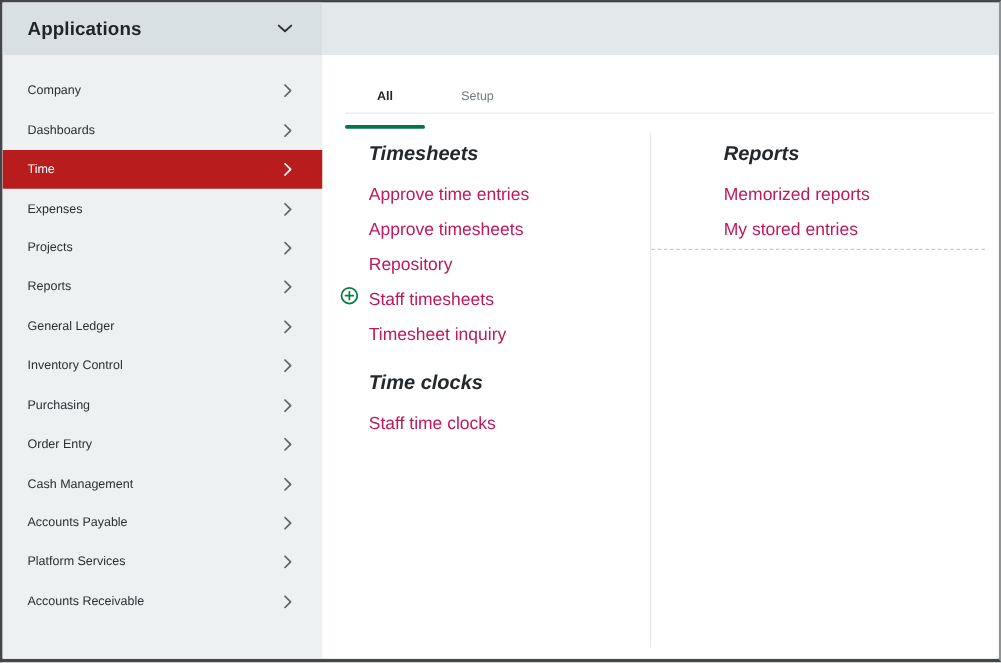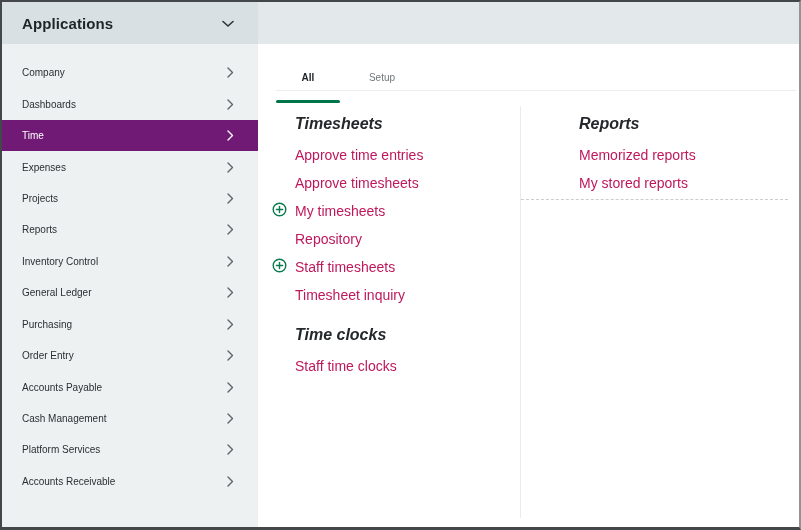--- a/index.html
+++ b/index.html
@@ -33,21 +33,21 @@
   }
   #sidebar-header .hdr-label {
     font-size:15px; font-weight:600; color:#1f2427; letter-spacing:.1px;
   }
   #side-list { position:absolute; left:0; top:42px; width:256px; padding-top:13px; }
   .side-item {
     height:31.45px; display:flex; align-items:center; justify-content:space-between;
     padding:0 24px 0 20px; cursor:pointer;
     font-size:10px; color:#2b2f32;
   }
-  .side-item.selected { background:#701a75; color:#ffffff; }
+  .side-item.selected { background:#b91c1c; color:#ffffff; }
   .side-item.selected svg polyline { stroke:#ffffff; }
   .chev-right { display:block; }
   
   #top-strip {
     position:absolute; left:256px; top:0; right:0; height:42px;
     background:#e3e8ea;
   }
   
   #main {
     position:absolute; left:256px; top:42px; right:0; bottom:0; background:#ffffff;
@@ -146,61 +146,61 @@
       </div>
       <div class="side-item">
         <span>Reports</span>
         <span>
             <svg class="chev-right" width="7" height="11" viewBox="0 0 7 11">
               <polyline points="1,1 5.5,5.5 1,10" fill="none" stroke="#5d6366" stroke-width="1.4" stroke-linecap="round" stroke-linejoin="round"></polyline>
             </svg>
           </span>
       </div>
       <div class="side-item">
+        <span>General Ledger</span>
+        <span>
+            <svg class="chev-right" width="7" height="11" viewBox="0 0 7 11">
+              <polyline points="1,1 5.5,5.5 1,10" fill="none" stroke="#5d6366" stroke-width="1.4" stroke-linecap="round" stroke-linejoin="round"></polyline>
+            </svg>
+          </span>
+      </div>
+      <div class="side-item">
         <span>Inventory Control</span>
         <span>
             <svg class="chev-right" width="7" height="11" viewBox="0 0 7 11">
               <polyline points="1,1 5.5,5.5 1,10" fill="none" stroke="#5d6366" stroke-width="1.4" stroke-linecap="round" stroke-linejoin="round"></polyline>
             </svg>
           </span>
       </div>
       <div class="side-item">
-        <span>General Ledger</span>
-        <span>
-            <svg class="chev-right" width="7" height="11" viewBox="0 0 7 11">
-              <polyline points="1,1 5.5,5.5 1,10" fill="none" stroke="#5d6366" stroke-width="1.4" stroke-linecap="round" stroke-linejoin="round"></polyline>
-            </svg>
-          </span>
-      </div>
-      <div class="side-item">
         <span>Purchasing</span>
         <span>
             <svg class="chev-right" width="7" height="11" viewBox="0 0 7 11">
               <polyline points="1,1 5.5,5.5 1,10" fill="none" stroke="#5d6366" stroke-width="1.4" stroke-linecap="round" stroke-linejoin="round"></polyline>
             </svg>
           </span>
       </div>
       <div class="side-item">
         <span>Order Entry</span>
         <span>
             <svg class="chev-right" width="7" height="11" viewBox="0 0 7 11">
               <polyline points="1,1 5.5,5.5 1,10" fill="none" stroke="#5d6366" stroke-width="1.4" stroke-linecap="round" stroke-linejoin="round"></polyline>
             </svg>
           </span>
       </div>
       <div class="side-item">
+        <span>Cash Management</span>
+        <span>
+            <svg class="chev-right" width="7" height="11" viewBox="0 0 7 11">
+              <polyline points="1,1 5.5,5.5 1,10" fill="none" stroke="#5d6366" stroke-width="1.4" stroke-linecap="round" stroke-linejoin="round"></polyline>
+            </svg>
+          </span>
+      </div>
+      <div class="side-item">
         <span>Accounts Payable</span>
-        <span>
-            <svg class="chev-right" width="7" height="11" viewBox="0 0 7 11">
-              <polyline points="1,1 5.5,5.5 1,10" fill="none" stroke="#5d6366" stroke-width="1.4" stroke-linecap="round" stroke-linejoin="round"></polyline>
-            </svg>
-          </span>
-      </div>
-      <div class="side-item">
-        <span>Cash Management</span>
         <span>
             <svg class="chev-right" width="7" height="11" viewBox="0 0 7 11">
               <polyline points="1,1 5.5,5.5 1,10" fill="none" stroke="#5d6366" stroke-width="1.4" stroke-linecap="round" stroke-linejoin="round"></polyline>
             </svg>
           </span>
       </div>
       <div class="side-item">
         <span>Platform Services</span>
         <span>
             <svg class="chev-right" width="7" height="11" viewBox="0 0 7 11">
@@ -235,47 +235,35 @@
     <div id="col-left" class="menu-col">
       <div class="section-title">Timesheets</div>
 
       <div class="menu-item">
         <span class="icon-slot"></span>
         <span class="mi-label">Approve time entries</span>
       </div>
       <div class="menu-item">
         <span class="icon-slot"></span>
         <span class="mi-label">Approve timesheets</span>
+      </div>
+      <div class="menu-item">
+        <span class="icon-slot"></span>
+        <span class="mi-label">Repository</span>
       </div>
       <div class="menu-item">
         <span class="icon-slot">
           <span>
             <svg width="15" height="15" viewBox="0 0 15 15">
               <circle cx="7.5" cy="7.5" r="6.3" fill="none" stroke="#0b7b4b" stroke-width="1.4"></circle>
               <line x1="7.5" y1="4.4" x2="7.5" y2="10.6" stroke="#0b7b4b" stroke-width="1.4" stroke-linecap="round"></line>
               <line x1="4.4" y1="7.5" x2="10.6" y2="7.5" stroke="#0b7b4b" stroke-width="1.4" stroke-linecap="round"></line>
             </svg>
           </span>
         </span>
-        <span class="mi-label">My timesheets</span>
-      </div>
-      <div class="menu-item">
-        <span class="icon-slot"></span>
-        <span class="mi-label">Repository</span>
-      </div>
-      <div class="menu-item">
-        <span class="icon-slot">
-          <span>
-            <svg width="15" height="15" viewBox="0 0 15 15">
-              <circle cx="7.5" cy="7.5" r="6.3" fill="none" stroke="#0b7b4b" stroke-width="1.4"></circle>
-              <line x1="7.5" y1="4.4" x2="7.5" y2="10.6" stroke="#0b7b4b" stroke-width="1.4" stroke-linecap="round"></line>
-              <line x1="4.4" y1="7.5" x2="10.6" y2="7.5" stroke="#0b7b4b" stroke-width="1.4" stroke-linecap="round"></line>
-            </svg>
-          </span>
-        </span>
         <span class="mi-label">Staff timesheets</span>
       </div>
       <div class="menu-item">
         <span class="icon-slot"></span>
         <span class="mi-label">Timesheet inquiry</span>
       </div>
 
       <div class="section-title second">Time clocks</div>
 
       <div class="menu-item">
@@ -286,18 +274,18 @@
 
     <div id="col-right" class="menu-col">
       <div class="section-title">Reports</div>
 
       <div class="menu-item">
         <span class="icon-slot"></span>
         <span class="mi-label">Memorized reports</span>
       </div>
       <div class="menu-item">
         <span class="icon-slot"></span>
-        <span class="mi-label">My stored reports</span>
+        <span class="mi-label">My stored entries</span>
       </div>
     </div>
   </div>
 
 </div>
 
 </body></html>

